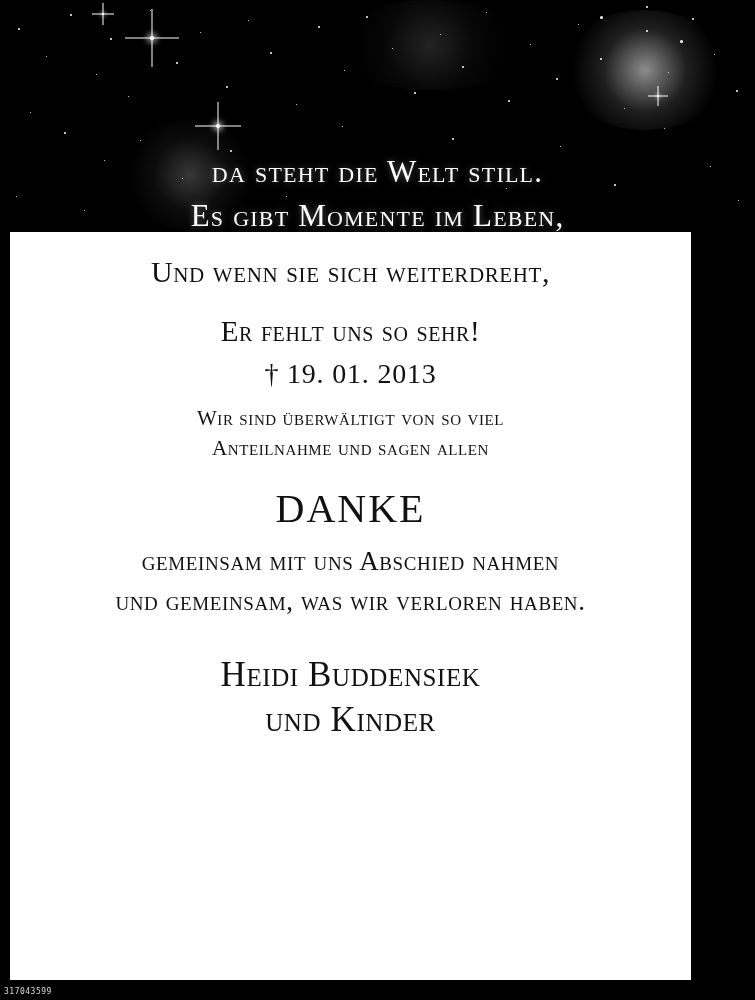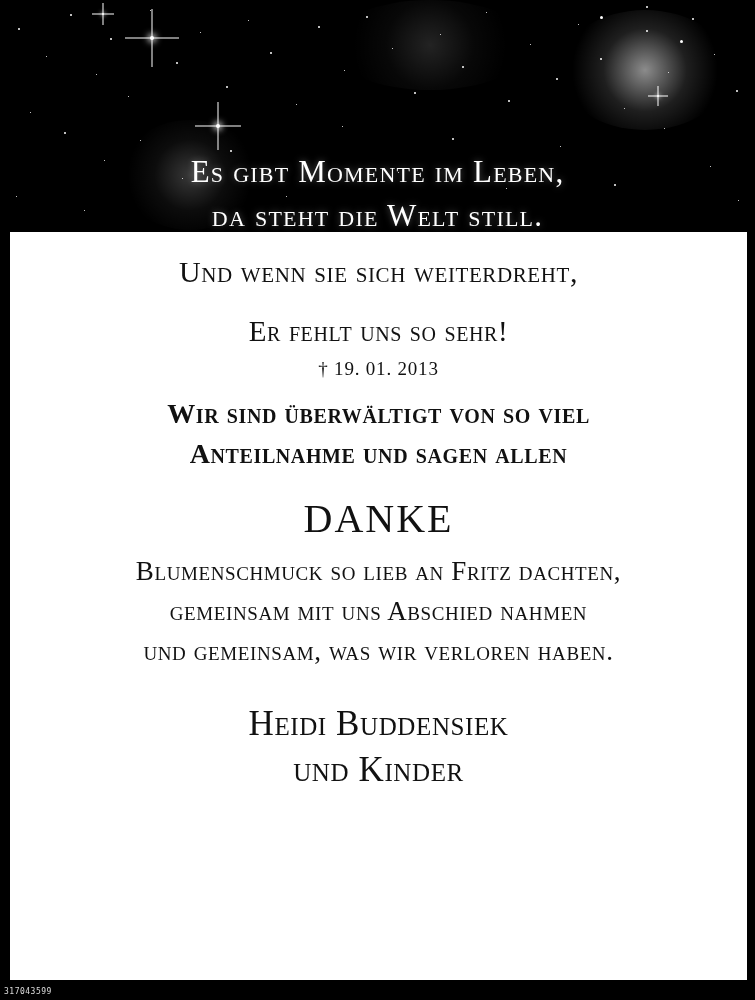--- a/index.html
+++ b/index.html
@@ -85,21 +85,21 @@
     letter-spacing: 1.2px;
     line-height: 1.42;
     text-shadow: 0 0 7px rgba(255,255,255,0.35);
   }
 
   
   .card {
     position: absolute;
     left: 10px;
     top: 232px;
-    width: 737px;
+    width: 681px;
     height: 748px;
     background: #ffffff;
     color: #000000;
     box-sizing: border-box;
     padding: 12px 22px 0 22px;
     text-align: center;
   }
 
   .line {
     font-family: "Liberation Serif", serif;
@@ -124,31 +124,30 @@
   .name {
     font-size: 57px;
     font-variant: small-caps;
     letter-spacing: 1.5px;
     line-height: 1.15;
     margin-top: 12px;
     color: #000000;
   }
 
   .date {
-    font-size: 19px;
+    font-size: 28px;
     letter-spacing: 0.8px;
     margin-top: 6px;
     font-variant: normal;
   }
 
   .thanks-intro {
-    font-size: 28px;
+    font-size: 21px;
     line-height: 1.42;
     margin-top: 14px;
-    font-weight: bold;
   }
 
   .danke {
     font-size: 40px;
     letter-spacing: 2px;
     margin-top: 22px;
     margin-bottom: 10px;
   }
 
   .body-text {
@@ -255,42 +254,41 @@
       <i class="v" style="height:22px;"></i>
       <i class="core" style="width:2px;height:2px;box-shadow:0 0 4px 1px rgba(255,255,255,.8);"></i>
     </div>
     <div class="sparkle" style="left:658px; top:96px;">
       <i class="h" style="width:20px;"></i>
       <i class="v" style="height:20px;"></i>
       <i class="core" style="width:2px;height:2px;box-shadow:0 0 4px 1px rgba(255,255,255,.8);"></i>
     </div>
 
     <div class="sky-text">
+      <span class="sky-line">da steht die Welt still.</span>
       <span class="sky-line">Es gibt Momente im Leben,</span>
-      <span class="sky-line">da steht die Welt still.</span>
     </div>
   </div>
 
   <div class="card">
 
     <div class="line verse">Und wenn sie sich weiterdreht,</div>
 
     <div class="sep-gap"></div>
 
     <div class="line miss">Er fehlt uns so sehr!</div>
 
 
     <div class="line date">† 19. 01. 2013</div>
 
     <div class="line thanks-intro">Wir sind überwältigt von so viel</div>
     <div class="line thanks-intro" style="margin-top:0;">Anteilnahme und sagen allen</div>
 
     <div class="line danke">DANKE</div>
 
-    <div class="line body-text" style="margin-top:0;">Blumenschmuck so lieb an Fritz dachten,</div>
     <div class="line body-text" style="margin-top:0;">gemeinsam mit uns Abschied nahmen</div>
     <div class="line body-text" style="margin-top:0;">und gemeinsam, was wir verloren haben.</div>
 
     <div class="line signature">Heidi Buddensiek</div>
     <div class="line signature" style="margin-top:0;">und Kinder</div>
 
   </div>
 
   <div class="footer-code">317043599</div>
 

